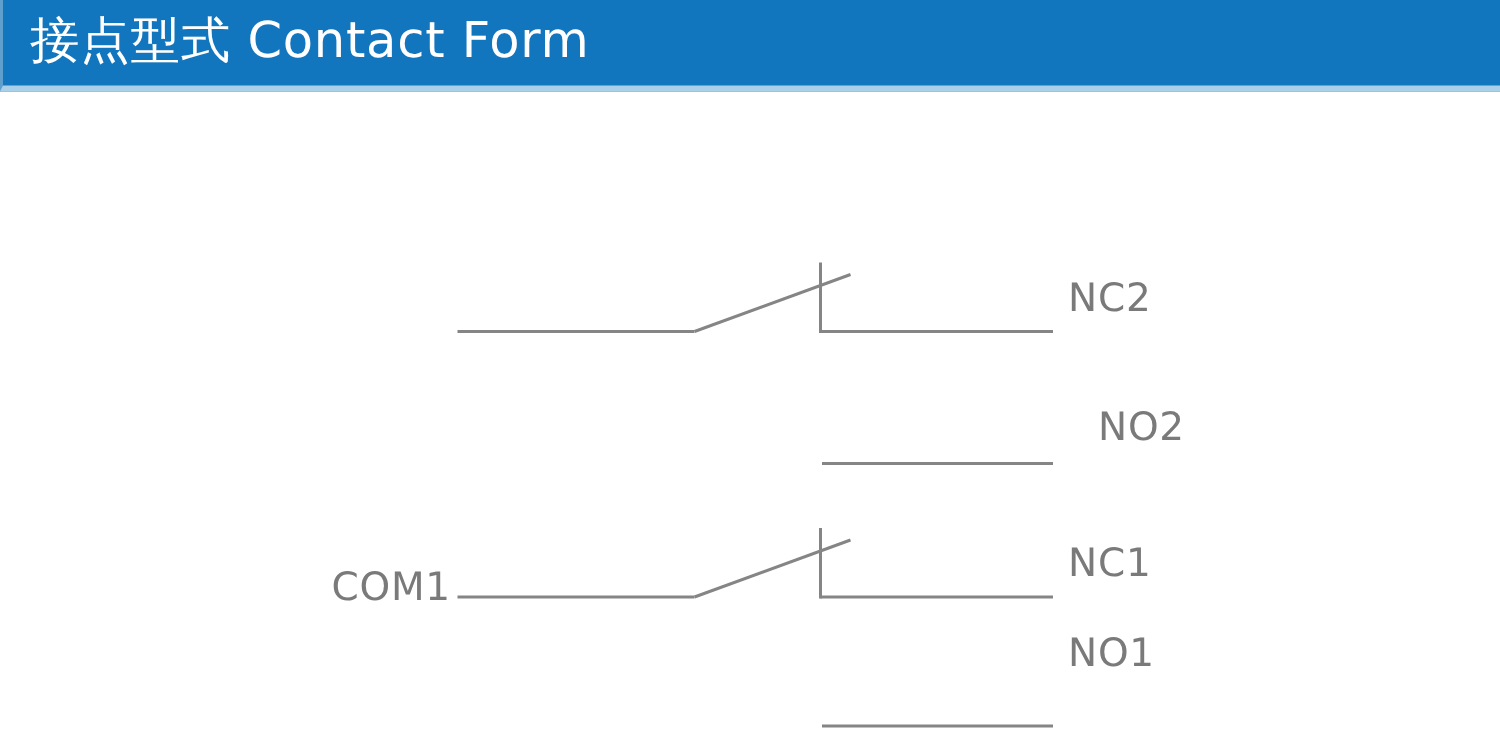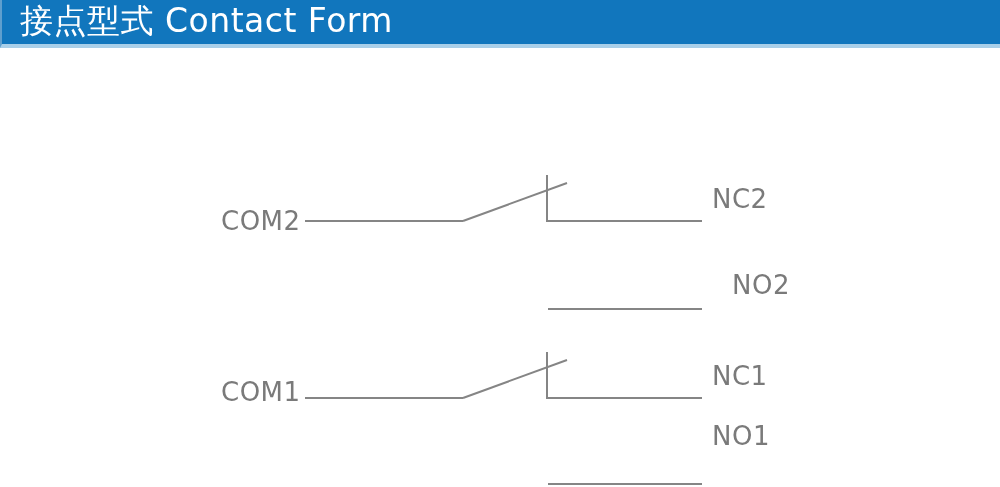--- a/index.html
+++ b/index.html
@@ -13,21 +13,21 @@
     height: 487px;
     overflow: hidden;
     background: #ffffff;
     font-family: "DejaVu Sans", "Liberation Sans", sans-serif;
   }
   
   .titlebar {
     position: absolute;
     left: 0; top: 0;
     width: 1000px;
-    height: 48px;
+    height: 61px;
     background: #1176bd;
     border-left: 2px solid #5f9fce;
     border-bottom: 4px solid #a9cfe9;
     box-sizing: border-box;
     display: flex;
     align-items: center;
   }
   .titlebar .title {
     margin: 0;
     padding: 0 0 2px 18px;
@@ -85,21 +85,20 @@
 
       <g>
         <line x1="305" y1="398" x2="463" y2="398"></line>
         <line x1="463" y1="398" x2="567" y2="360"></line>
         <line x1="547" y1="352" x2="547" y2="399"></line>
         <line x1="547" y1="398" x2="702" y2="398"></line>
         <line x1="548" y1="484" x2="702" y2="484"></line>
       </g>
     </svg>
 
-    <div class="pin-label" style="left:221px; top:208px;">COM2</div>
     <div class="pin-label" style="left:712px; top:186px;">NC2</div>
     <div class="pin-label" style="left:732px; top:272px;">NO2</div>
 
     <div class="pin-label" style="left:221px; top:379px;">COM1</div>
     <div class="pin-label" style="left:712px; top:363px;">NC1</div>
     <div class="pin-label" style="left:712px; top:423px;">NO1</div>
 
   </div>
 </div>
 

